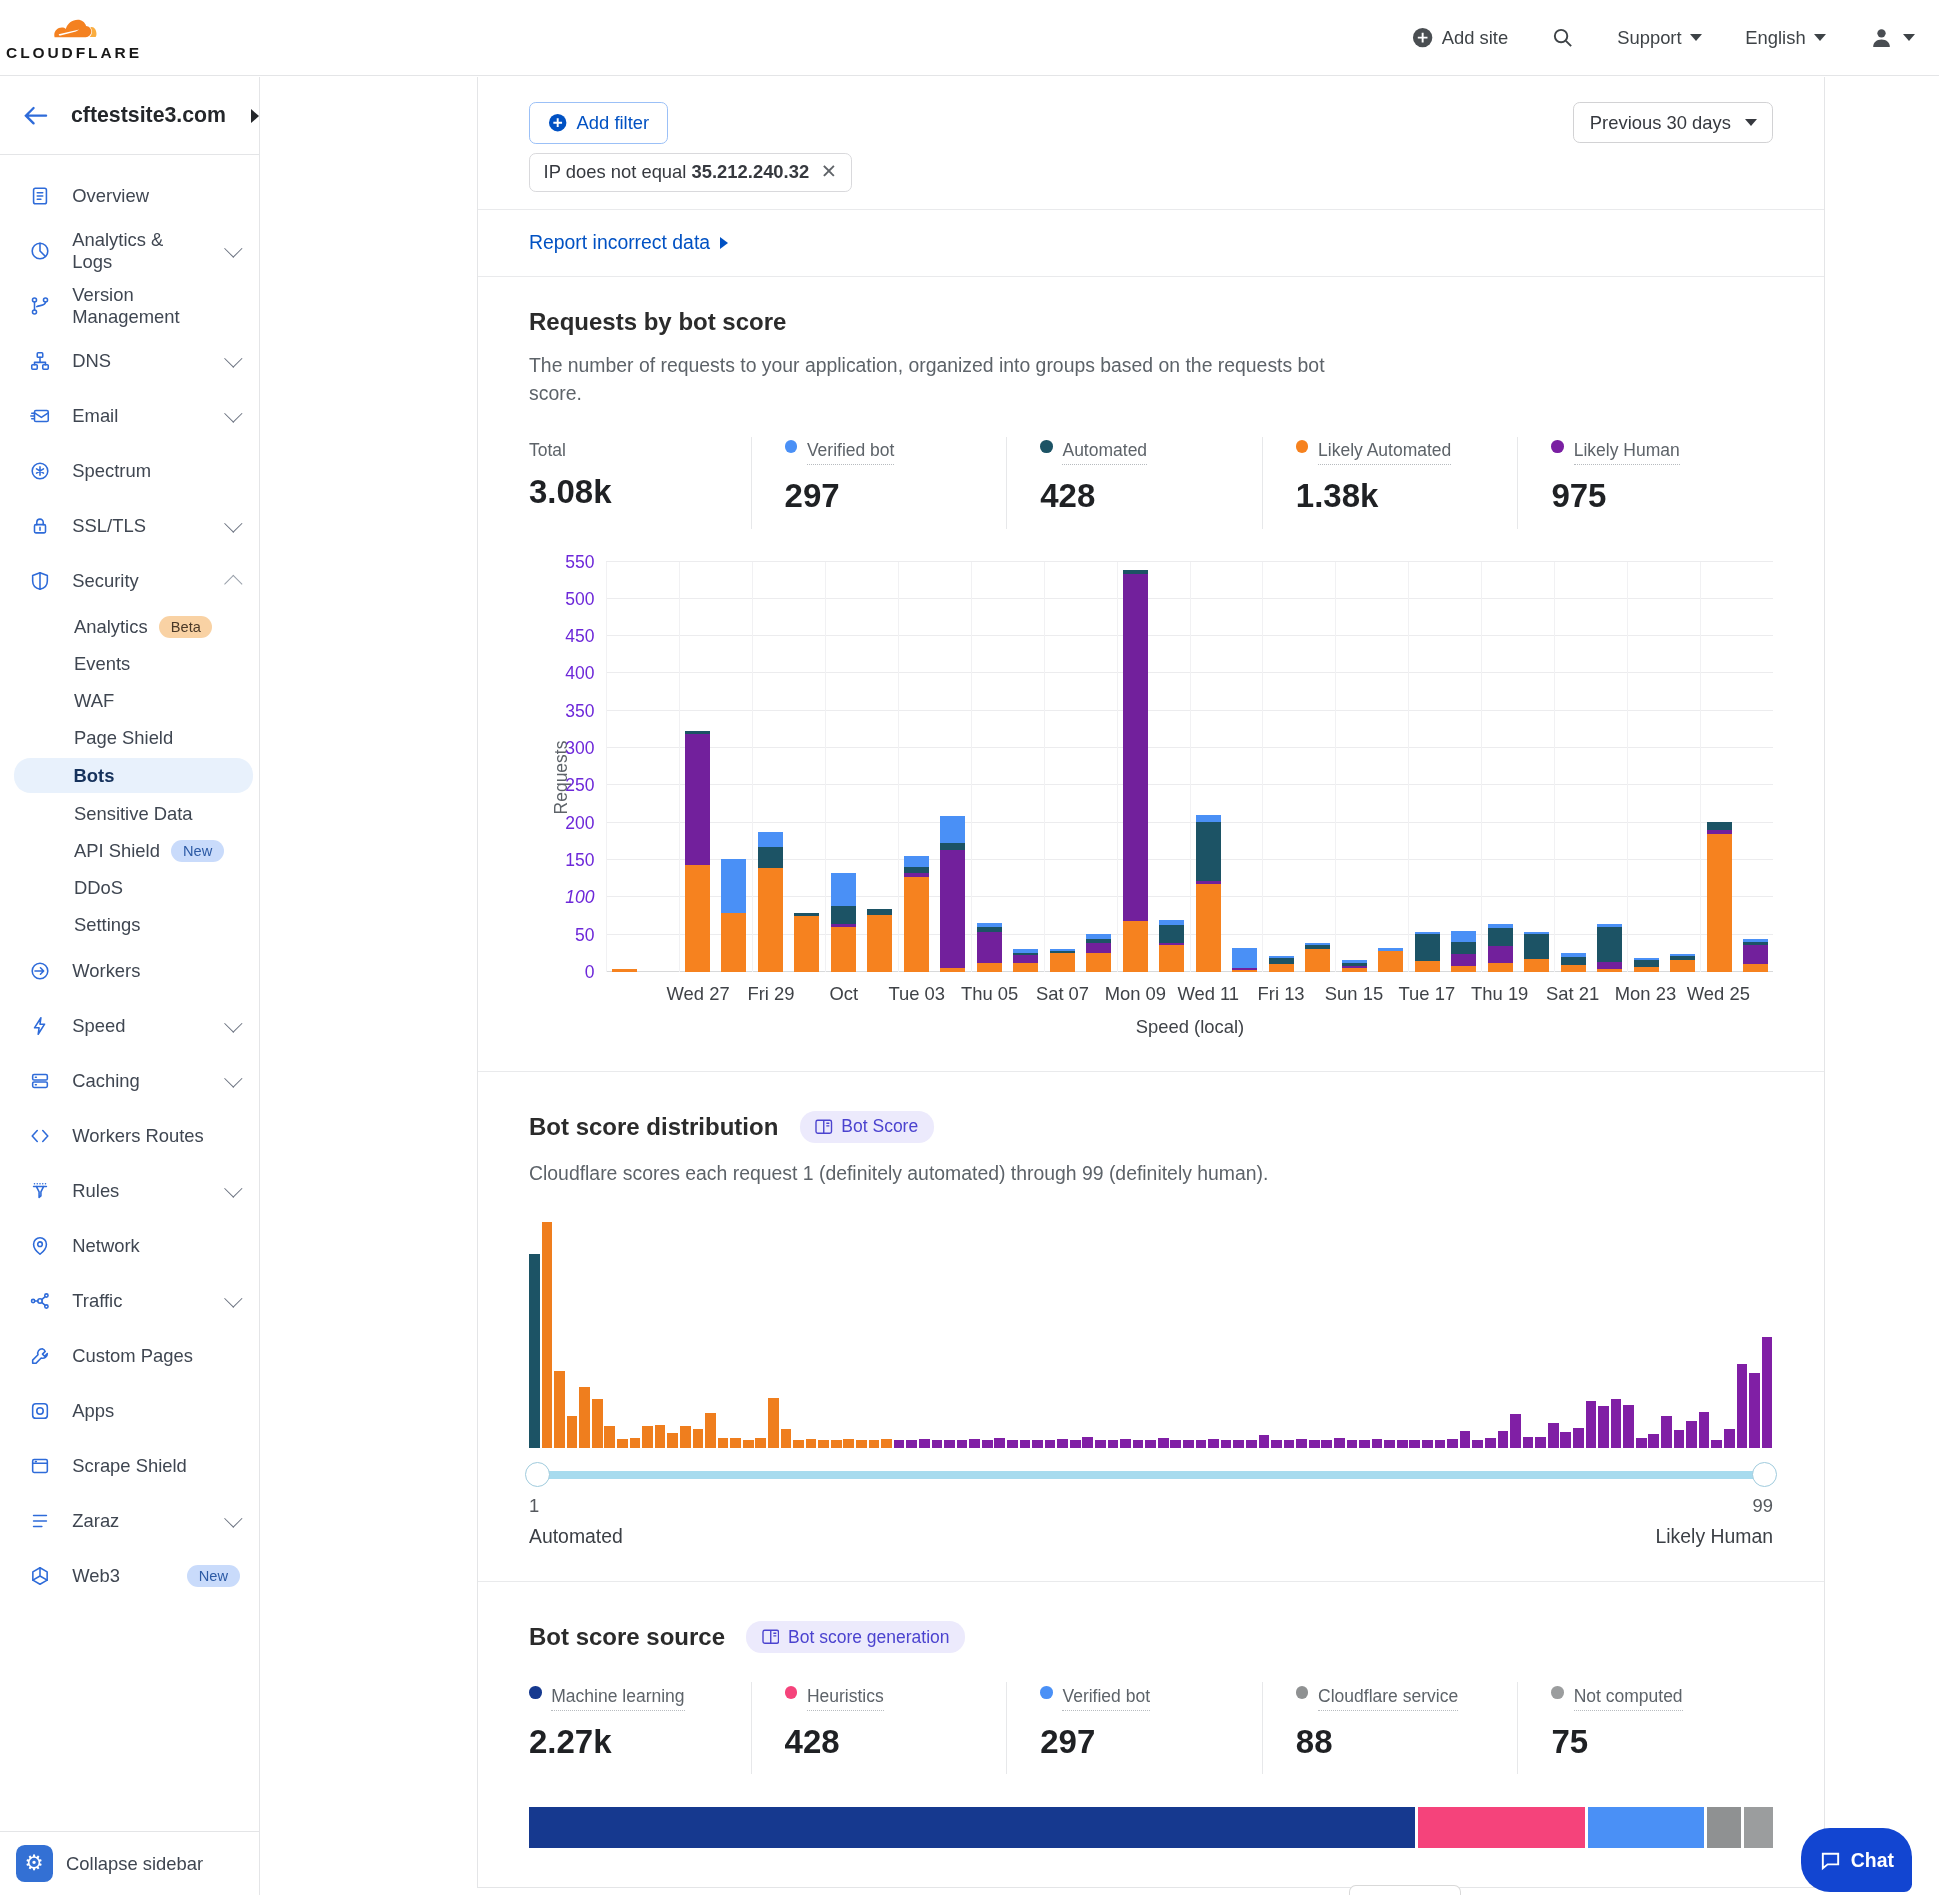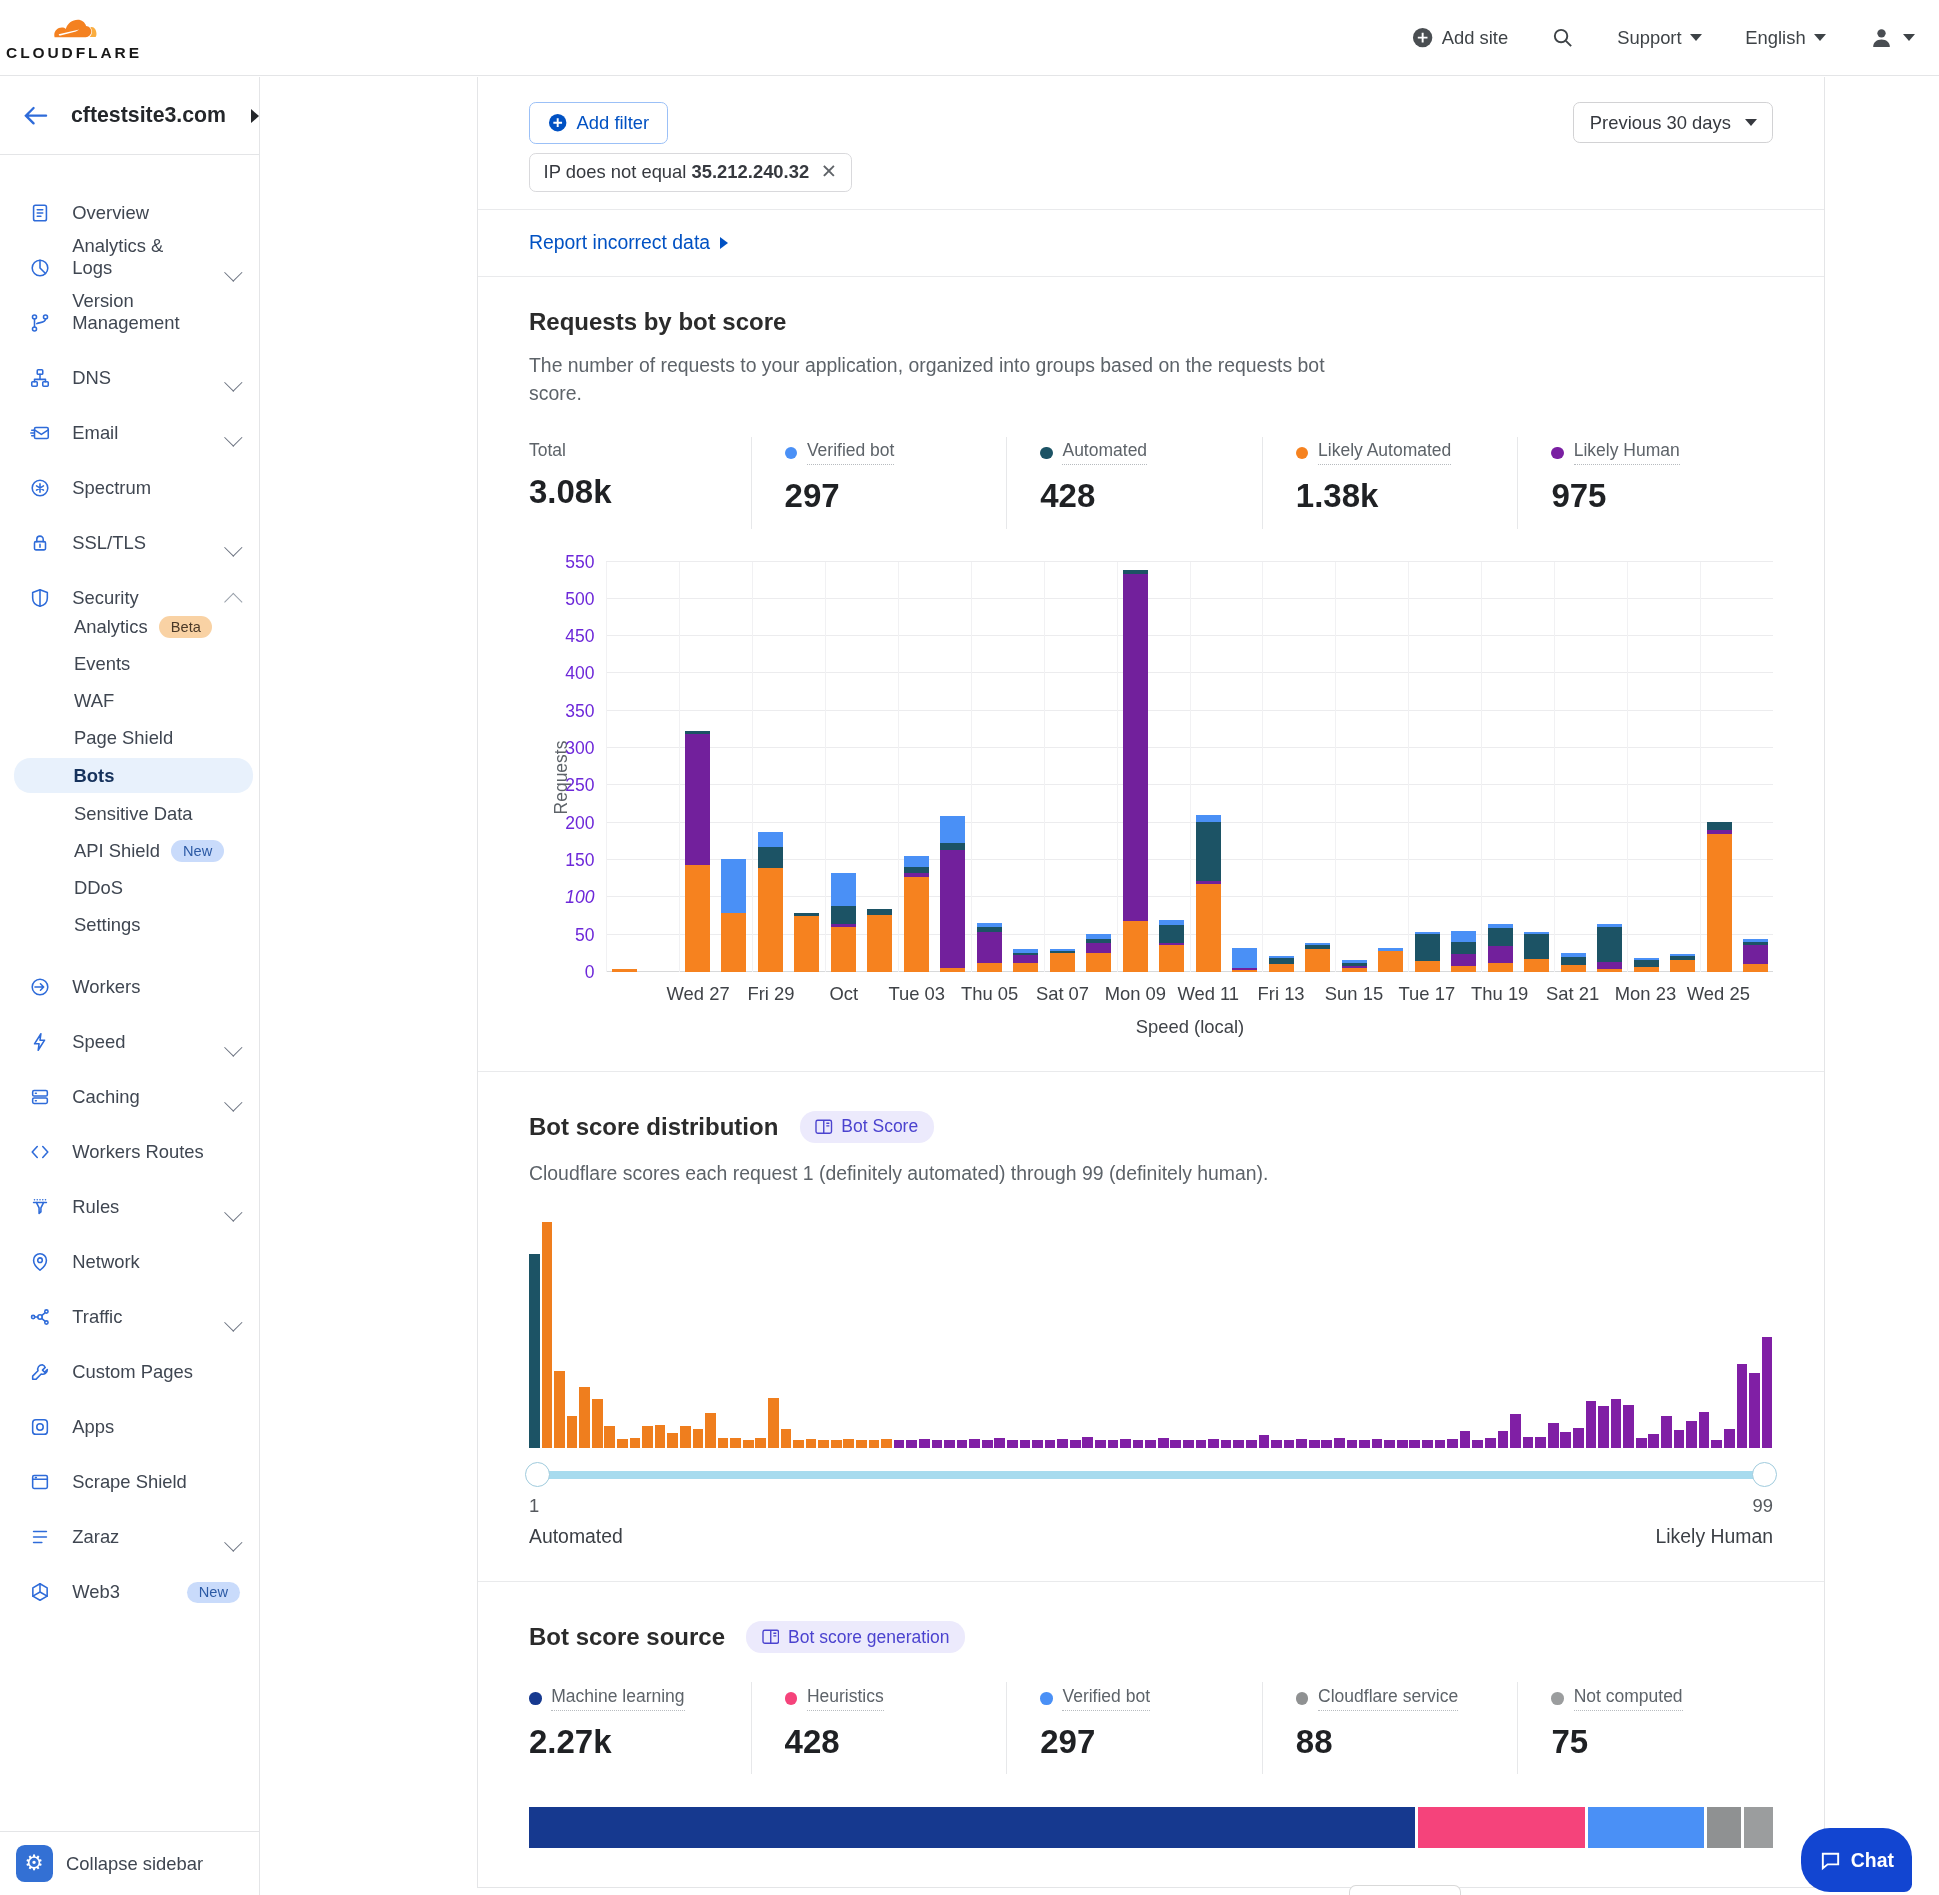--- a/index.html
+++ b/index.html
@@ -20,21 +20,21 @@
 
   
   .sidebar { position:absolute; left:0; top:77px; width:260px; height:1818px;
     border-right:1px solid #e4e5e7; background:#fff; display:flex; flex-direction:column; }
   .site-row { height:78px; display:flex; align-items:center; gap:23px; padding:0 15.5px 0 23px;
     border-bottom:1px solid #e4e5e7; }
   .site-row .site { font-size:21.3px; font-weight:600; color:#24272b; }
   .site-caret { width:0; height:0; border-top:7.8px solid transparent; border-bottom:7.8px solid transparent;
     border-left:8.7px solid #24272b; margin-left:1.9px; }
   .nav { flex:1; padding-top:13.6px; overflow:hidden; }
-  .nav-item { height:55px; display:flex; align-items:flex-end; gap:21.3px; padding:0 19.4px 0 29px;
+  .nav-item { height:55px; display:flex; align-items:center; gap:21.3px; padding:0 19.4px 0 29px;
     font-size:18.4px; color:#3f4651; cursor:pointer; }
   .nav-item .lbl { flex:1; }
   .nav-chev { width:12.6px; height:12.6px; border-right:1.9px solid #6b7280; border-bottom:1.9px solid #6b7280;
     transform:rotate(45deg); margin-top:-5.8px; }
   .nav-chev.up { transform:rotate(-135deg); margin-top:5.8px; border-color:#9aa1ab; }
   .sub-item { height:37px; display:flex; align-items:center; gap:11.6px; padding:0 9.7px 0 74px;
     font-size:18.4px; color:#3f4651; cursor:pointer; }
   .sub-item.selected { background:#e8f1fc; border-radius:16.5px; margin:1.9px 5.8px 1.9px 13.6px;
     padding-left:60px; font-weight:bold; color:#16325c; height:35px; }
   .badge { font-size:14.6px; border-radius:11.6px; padding:2.9px 11.6px; white-space:nowrap; }
@@ -73,21 +73,21 @@
   h2.sec-title { font-size:24px; font-weight:bold; color:#2b2b2b; }
   .title-row { display:flex; align-items:center; gap:21.3px; }
   .sec-desc { font-size:19.4px; color:#5d6369; line-height:1.45; margin-top:15.5px; }
   .pill-badge { display:inline-flex; align-items:center; gap:8.7px; background:#eceafc; color:#4b43cf;
     border-radius:15.5px; font-size:17.5px; padding:5.8px 15.5px; cursor:pointer; }
 
   
   .stats { display:flex; margin-top:29px; }
   .stat { flex:1; padding:3.9px 0 13.6px 0; }
   .stat + .stat { border-left:1px solid #e7e8ea; padding-left:33px; }
-  .stat .lr { display:flex; align-items:center; gap:9.7px; font-size:17.5px; color:#5d6369; }
+  .stat .lr { display:flex; gap:9.7px; font-size:17.5px; color:#5d6369; }
   .dot { width:12.6px; height:12.6px; border-radius:50%; display:inline-block; }
   .dotted { border-bottom:1.9px dotted #b7bbbf; padding-bottom:2.9px; cursor:help; }
   .stat .val { font-size:33px; font-weight:600; color:#1f2124; margin-top:11.6px; }
 
   
   .chartbox { padding:33px 51px 7.8px 51px; }
   .plotrow { display:flex; }
   .ylab { width:27px; position:relative; }
   .ylab span { position:absolute; left:-3.9px; top:50%; transform:rotate(-90deg) translateX(0);
     transform-origin:center; font-size:17.5px; color:#5d6369; white-space:nowrap; }

